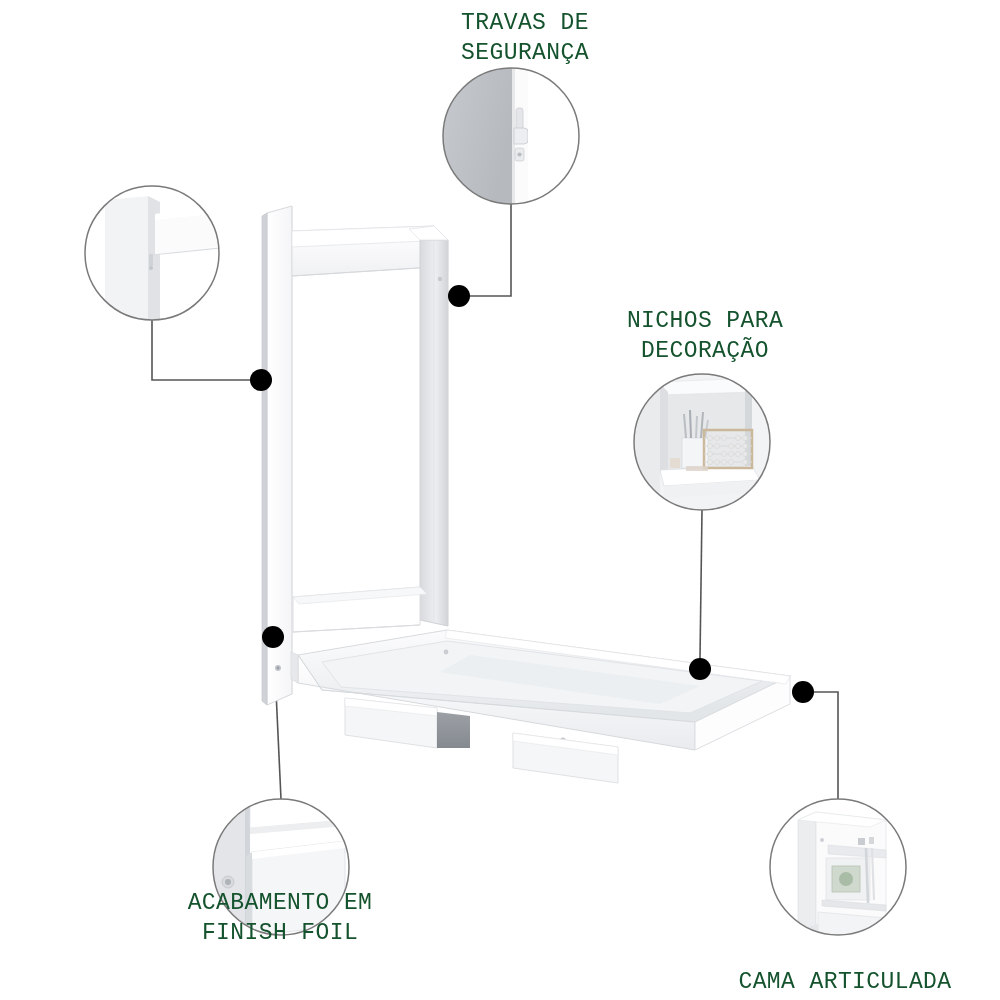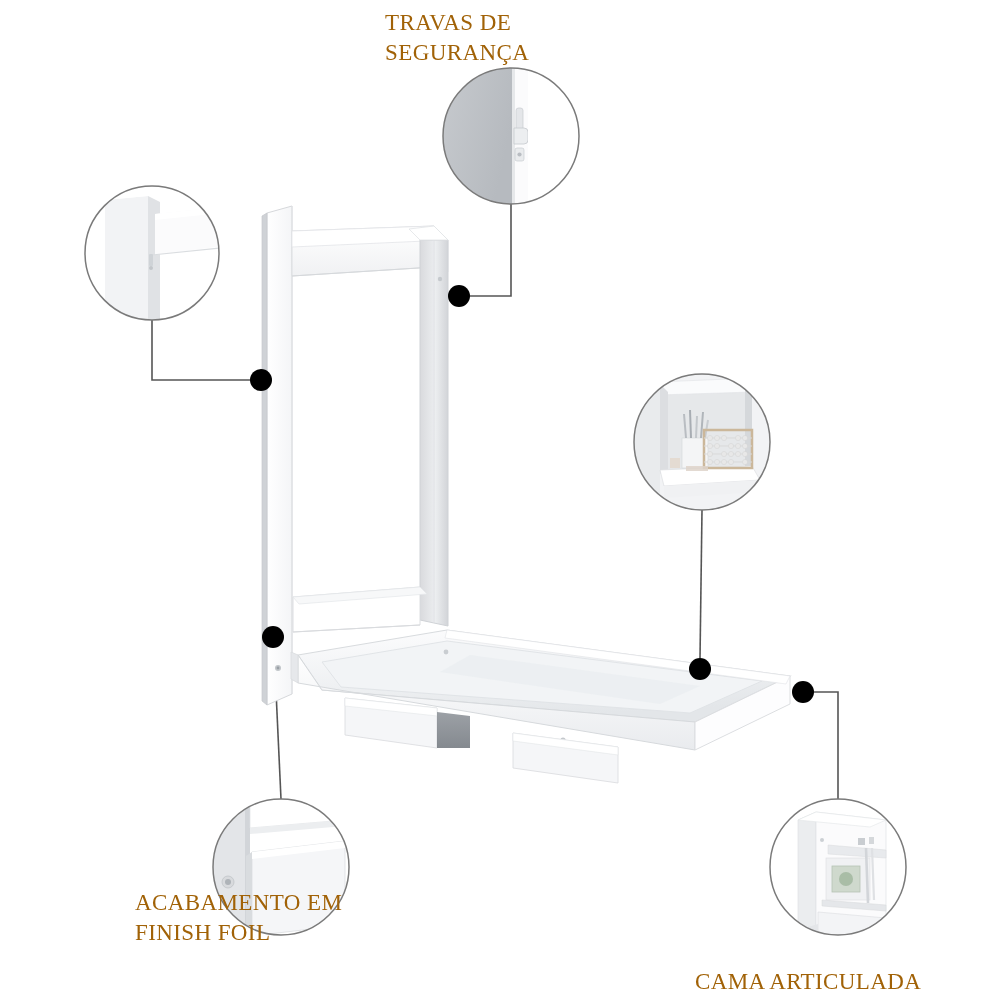--- a/index.html
+++ b/index.html
@@ -21,22 +21,23 @@
   }
   #art {
     position: absolute;
     left: 0;
     top: 0;
     width: 1000px;
     height: 1000px;
   }
   .callout-label {
     position: absolute;
-    color: #a16207;
-    font-family: Liberation Serif, serif;
+    text-align: center;
+    color: #14532d;
+    font-family: Liberation Mono, monospace;
     font-size: 23px;
     line-height: 30px;
     letter-spacing: 0.4px;
     font-weight: 400;
     white-space: pre-line;
     pointer-events: none;
   }
   .lbl-estrutura { left: 18px;  top: 120px; width: 280px; }
   .lbl-travas    { left: 385px; top: 8px;   width: 280px; }
   .lbl-nichos    { left: 565px; top: 306px; width: 280px; }
@@ -326,20 +327,22 @@
       <circle cx="700" cy="669" r="11"></circle>
       <circle cx="273" cy="637" r="11"></circle>
       <circle cx="803" cy="692" r="11"></circle>
     </g>
   </svg>
 
 
   <div class="callout-label lbl-travas">TRAVAS DE
 SEGURANÇA</div>
 
+  <div class="callout-label lbl-nichos">NICHOS PARA
+DECORAÇÃO</div>
 
   <div class="callout-label lbl-acab">ACABAMENTO EM
 FINISH FOIL</div>
 
   <div class="callout-label lbl-cama">CAMA ARTICULADA
 VERTICALMENTE</div>
 
 </div>
 
 </body></html>

